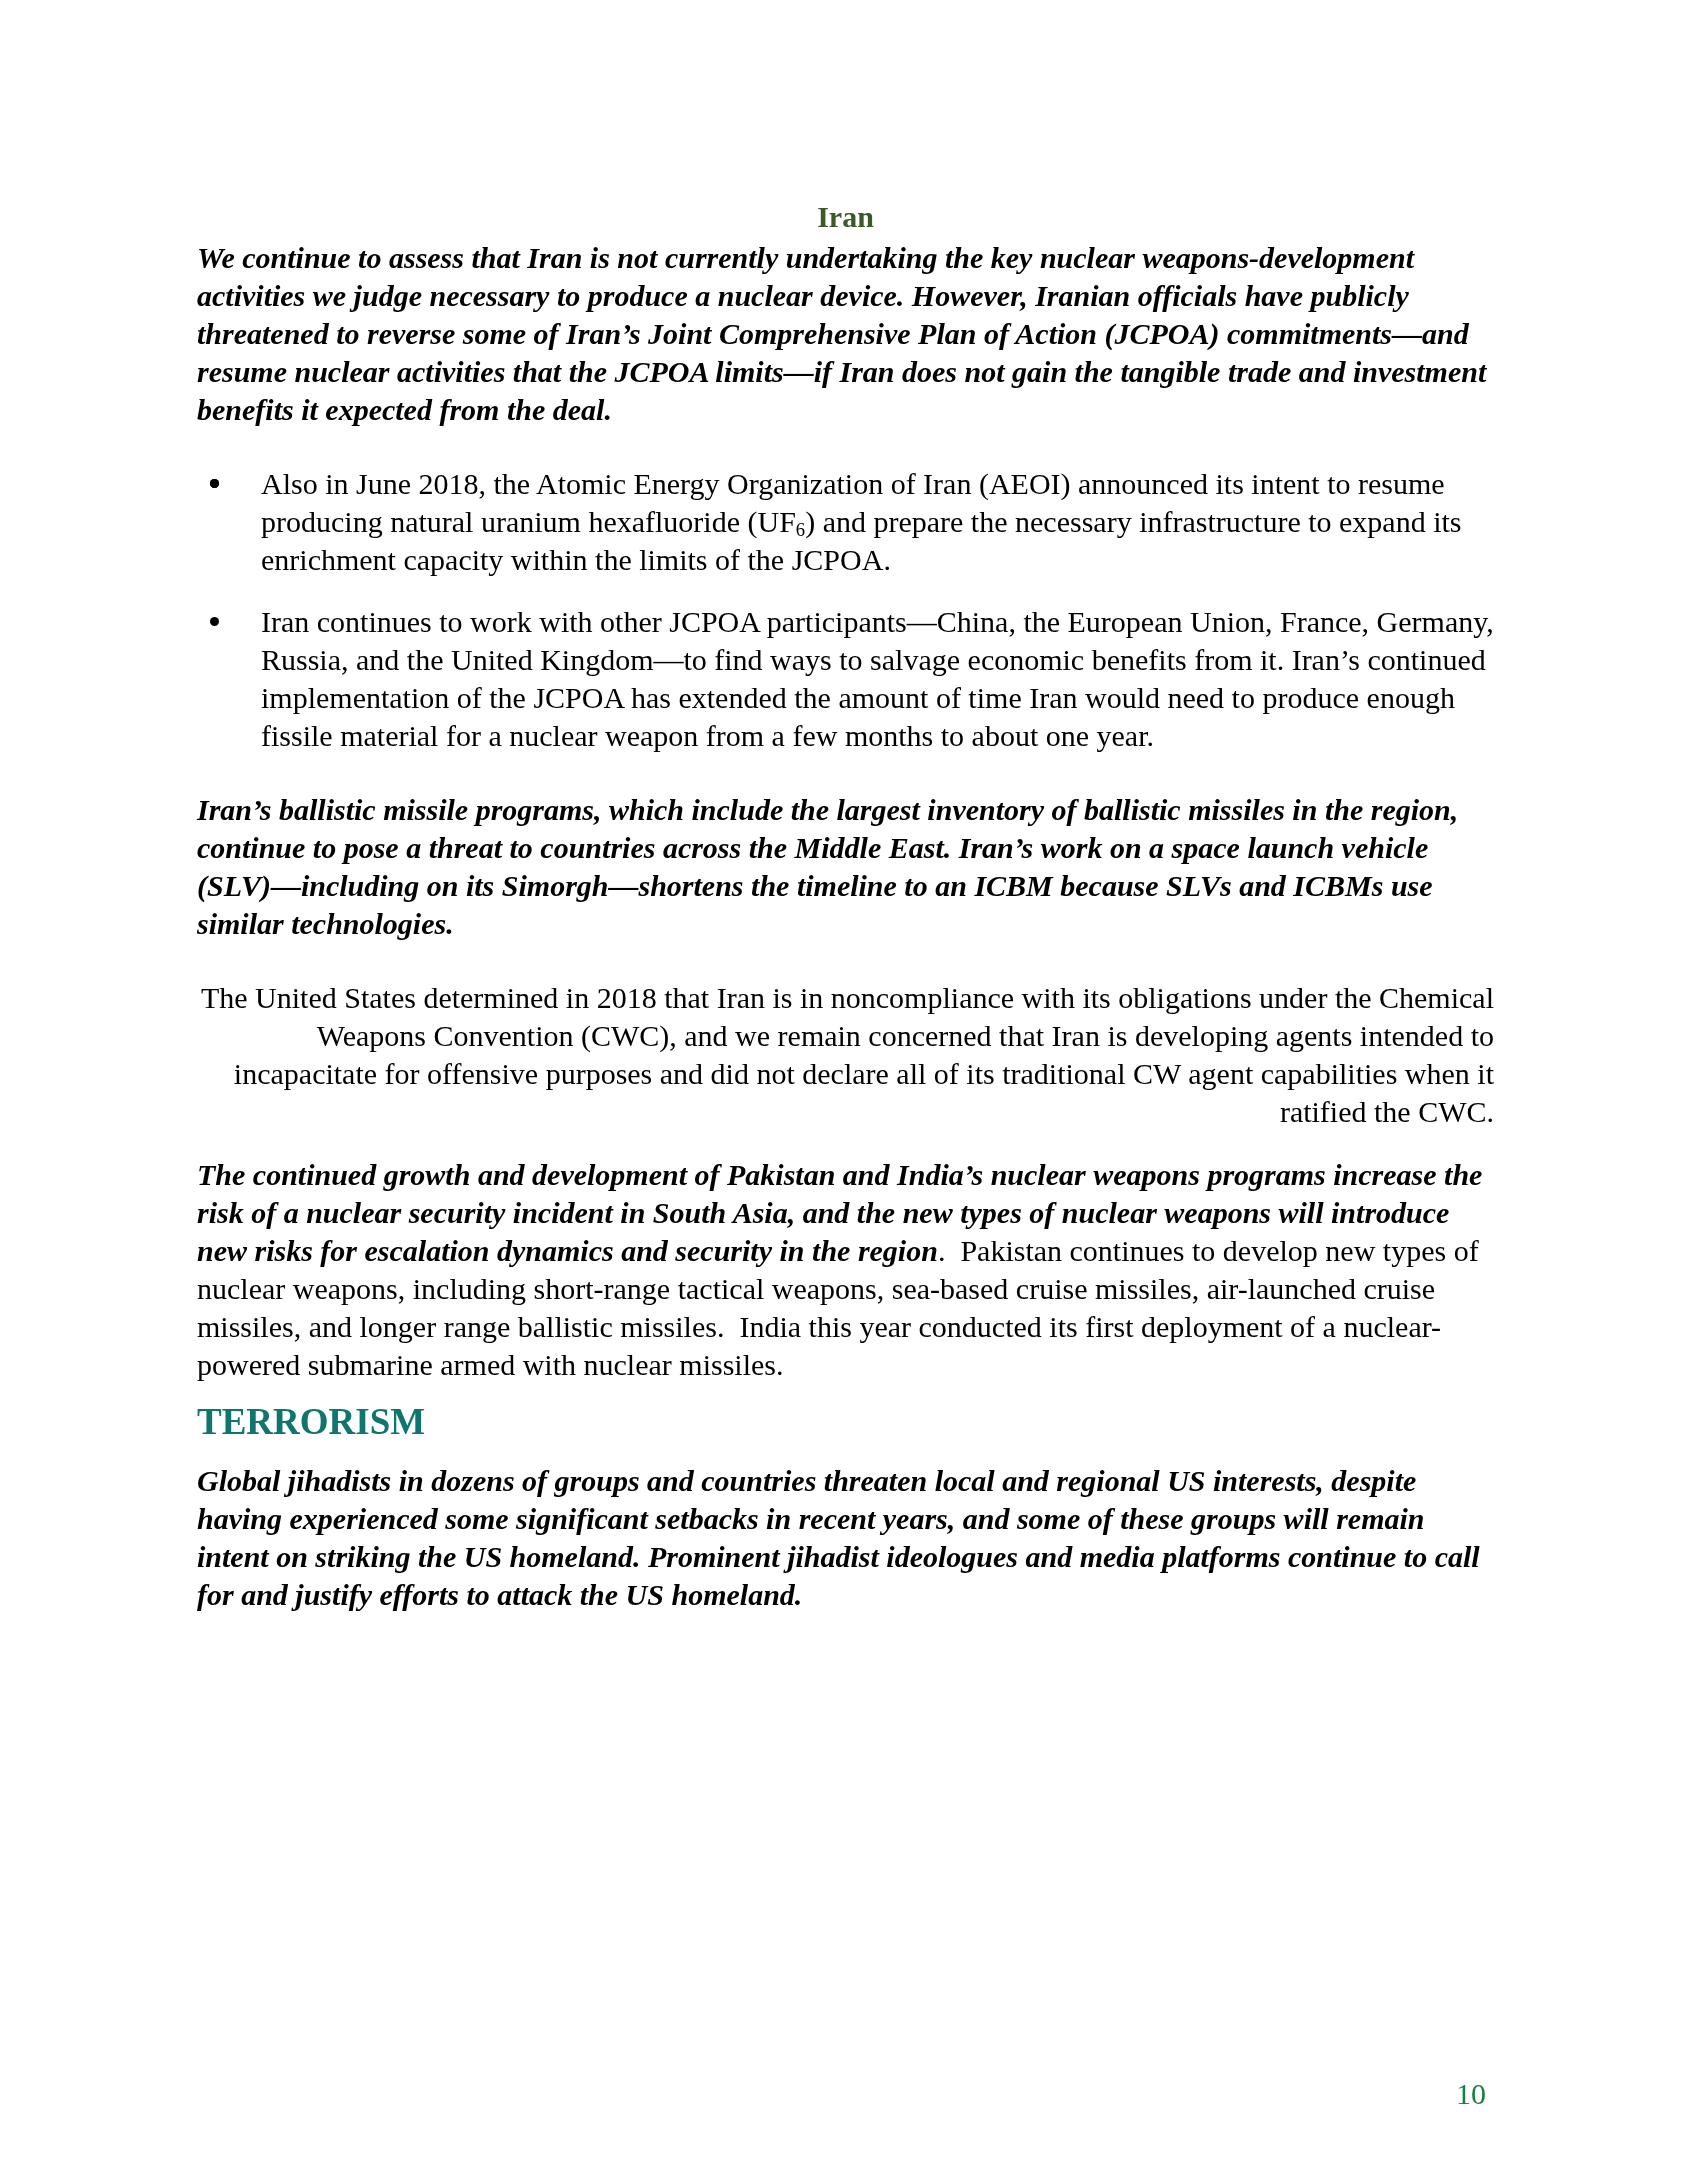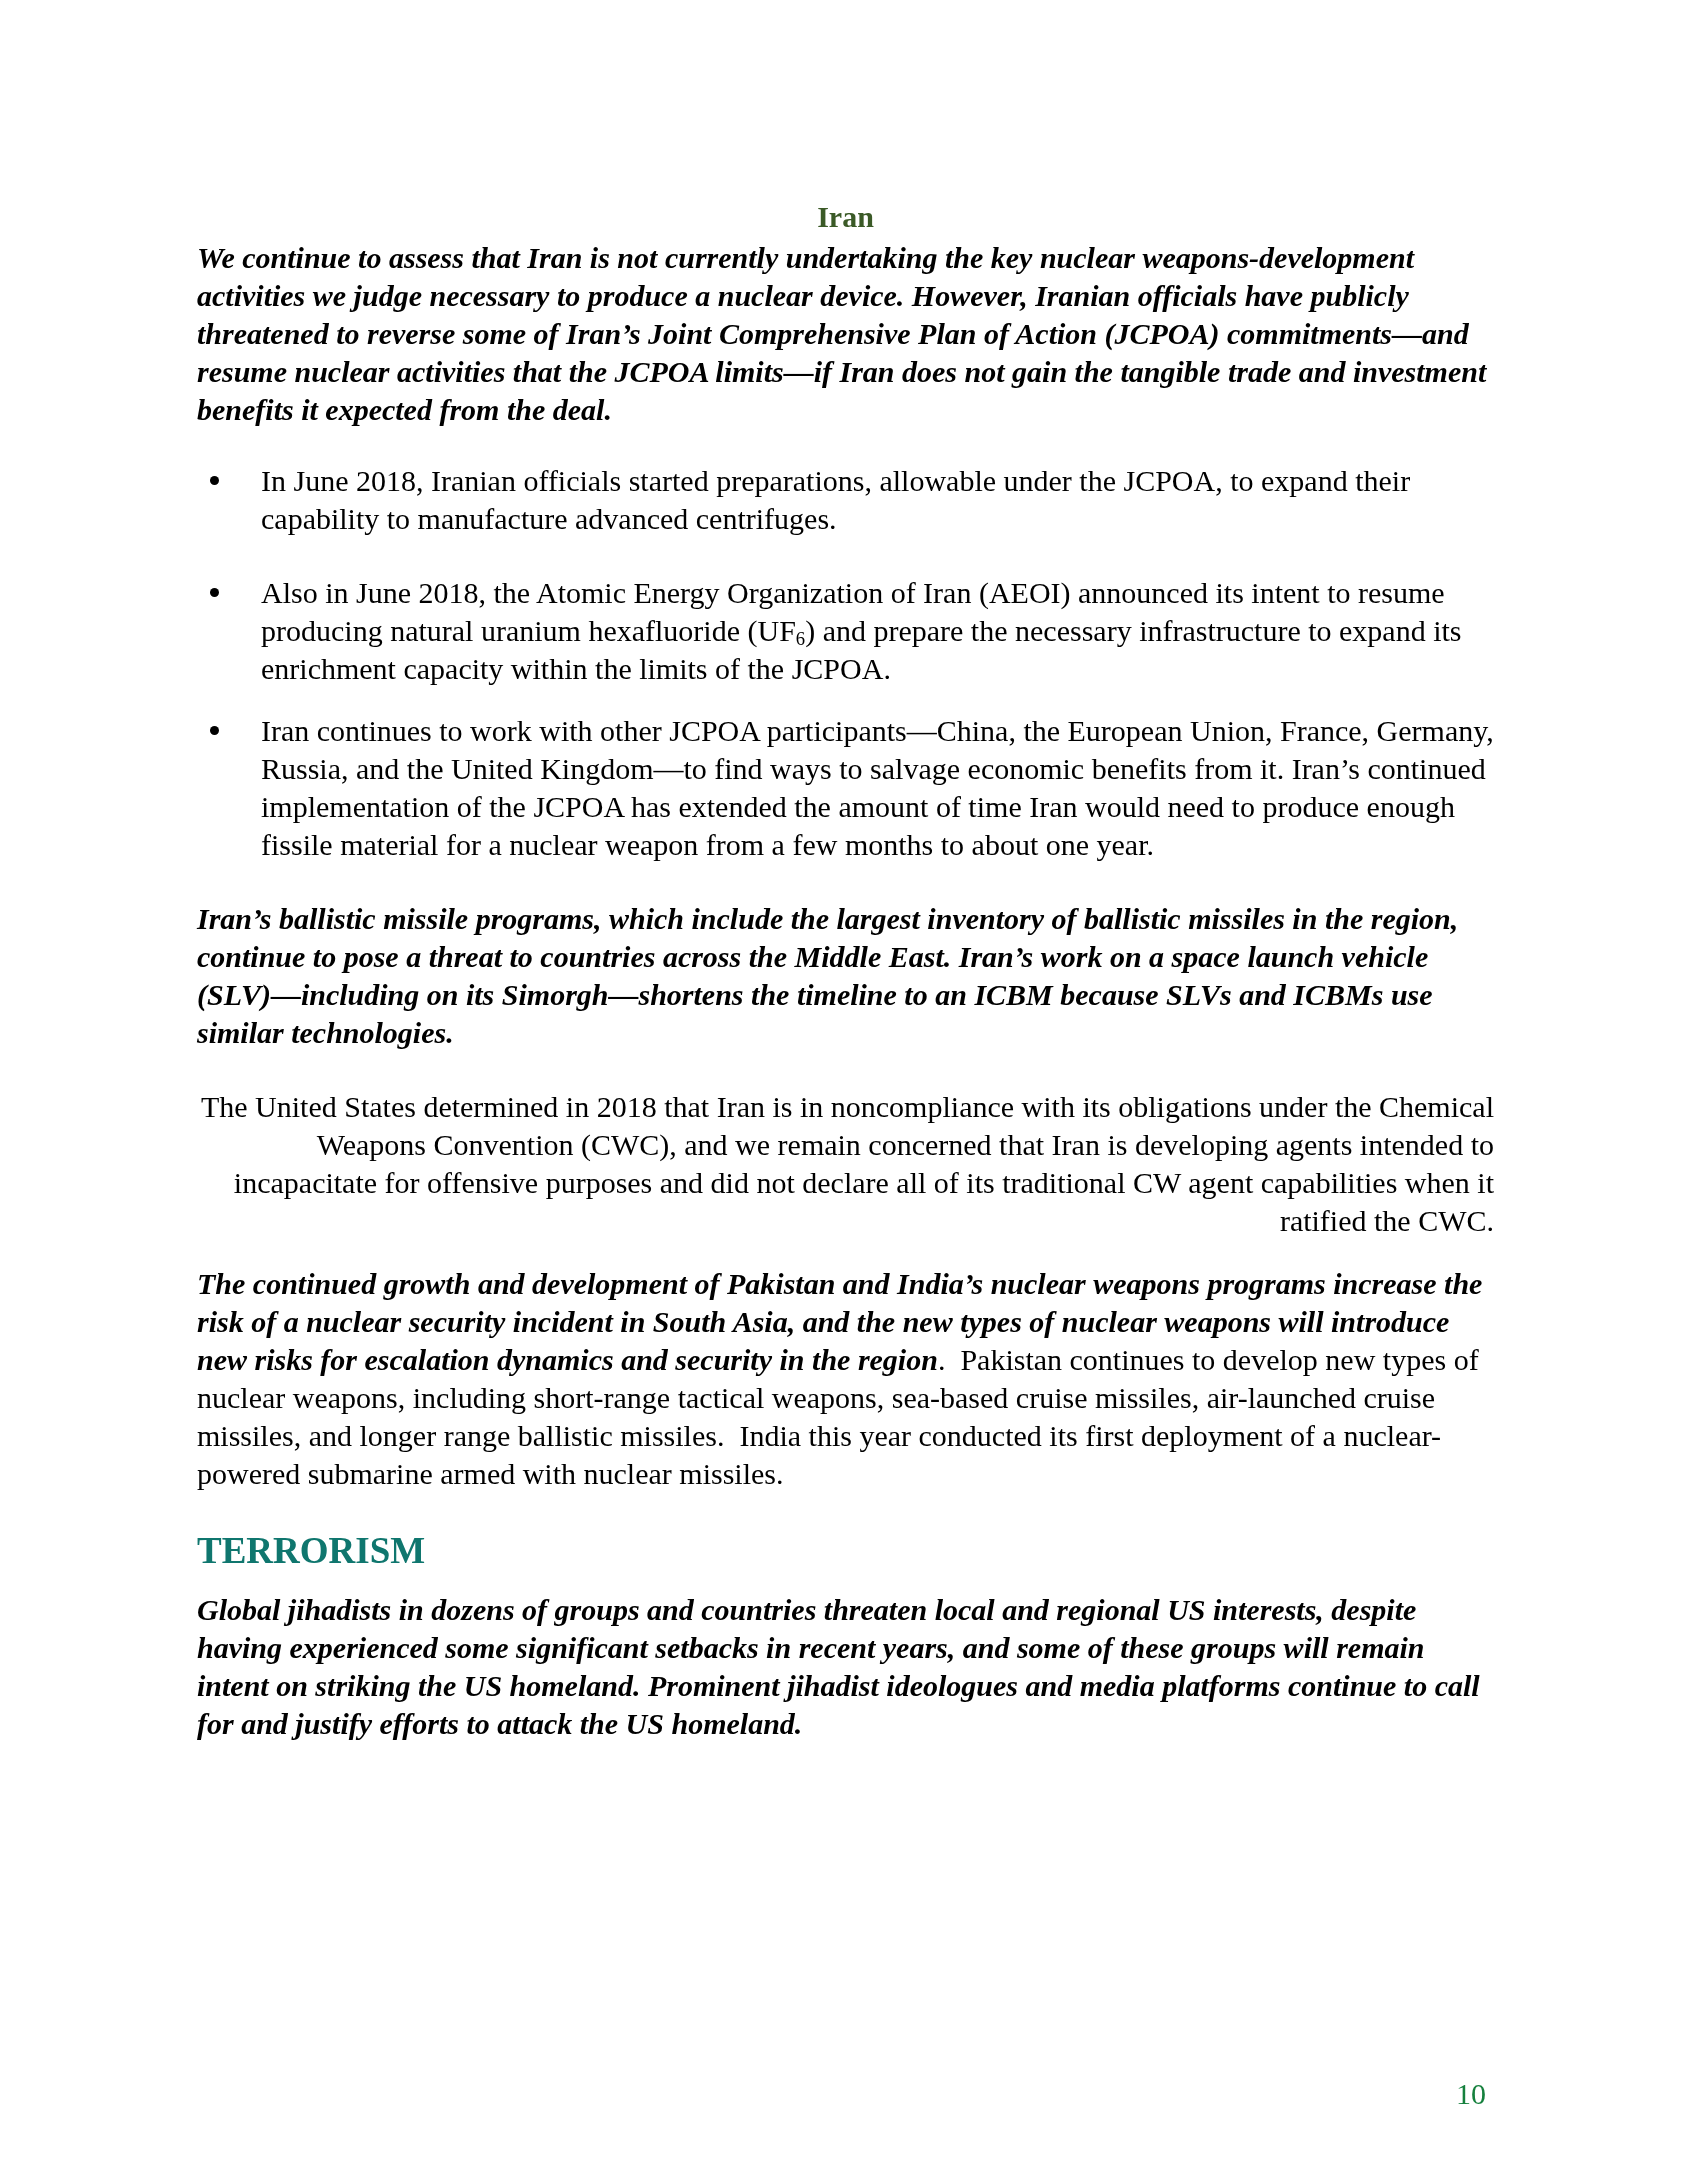--- a/index.html
+++ b/index.html
@@ -36,37 +36,36 @@
 <body>
 
 <div class="page">
 
   <h3 class="h-sub" style="margin-bottom:2.6px;">Iran</h3>
   <p class="lead" style="margin-bottom:33px;">We continue to assess that Iran is not currently undertaking the key nuclear weapons-development activities we judge necessary to produce a nuclear device.  However, Iranian officials have publicly threatened to reverse some of Iran’s Joint Comprehensive Plan of Action (JCPOA) commitments—and resume nuclear activities that the JCPOA limits—if Iran does not gain the tangible trade and investment benefits it expected from the deal.</p>
 
   <ul class="bullets">
     <li style="margin-bottom:36px;">
       <span class="dot"></span>
-      <span>In June 2018, Iranian officials started preparations, allowable under the JCPOA, to expand their capability to manufacture advanced centrifuges.</span>
     </li>
     <li style="margin-bottom:24px;">
       <span class="dot"></span>
       <span>Also in June 2018, the Atomic Energy Organization of Iran (AEOI) announced its intent to resume producing natural uranium hexafluoride (UF</span><sub>6</sub><span>) and prepare the necessary infrastructure to expand its enrichment capacity within the limits of the JCPOA.</span>
     </li>
     <li style="margin-bottom:36px;">
       <span class="dot"></span>
       <span>Iran continues to work with other JCPOA participants—China, the European Union, France, Germany, Russia, and the United Kingdom—to find ways to salvage economic benefits from it.  Iran’s continued implementation of the JCPOA has extended the amount of time Iran would need to produce enough fissile material for a nuclear weapon from a few months to about one year.</span>
     </li>
   </ul>
 
   <p class="lead" style="margin-bottom:36px;">Iran’s ballistic missile programs, which include the largest inventory of ballistic missiles in the region, continue to pose a threat to countries across the Middle East.  Iran’s work on a space launch vehicle (SLV)—including on its Simorgh—shortens the timeline to an ICBM because SLVs and ICBMs use similar technologies.</p>
 
   <p style="margin-bottom:25px;text-align:right;">The United States determined in 2018 that Iran is in noncompliance with its obligations under the Chemical Weapons Convention (CWC), and we remain concerned that Iran is developing agents intended to incapacitate for offensive purposes and did not declare all of its traditional CW agent capabilities when it ratified the CWC.</p>
 
-  <p style="margin-bottom:35px;">
+  <p style="margin-bottom:15px;">
     <span class="lead" style="display:inline;">The continued growth and development of Pakistan and India’s nuclear weapons programs increase the risk of a nuclear security incident in South Asia, and the new types of nuclear weapons will introduce new risks for escalation dynamics and security in the region</span><span>.</span><span style="white-space:pre-wrap;">  Pakistan continues to develop new types of nuclear weapons, including short-range tactical weapons, sea-based cruise missiles, air-launched cruise missiles, and longer range ballistic missiles.  India this year conducted its first deployment of a nuclear-powered submarine armed with nuclear missiles.</span>
   </p>
 
   <h2 class="h-main" style="margin-bottom:17px;">TERRORISM</h2>
 
   <p class="lead">Global jihadists in dozens of groups and countries threaten local and regional US interests, despite having experienced some significant setbacks in recent years, and some of these groups will remain intent on striking the US homeland.  Prominent jihadist ideologues and media platforms continue to call for and justify efforts to attack the US homeland.</p>
 
 </div>
 
 <div class="pgnum">10</div>

